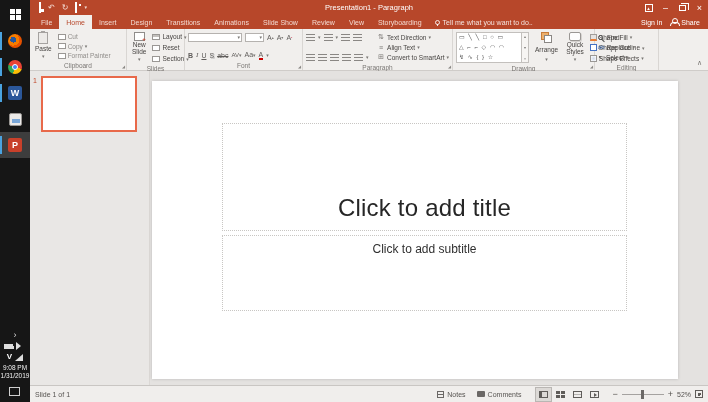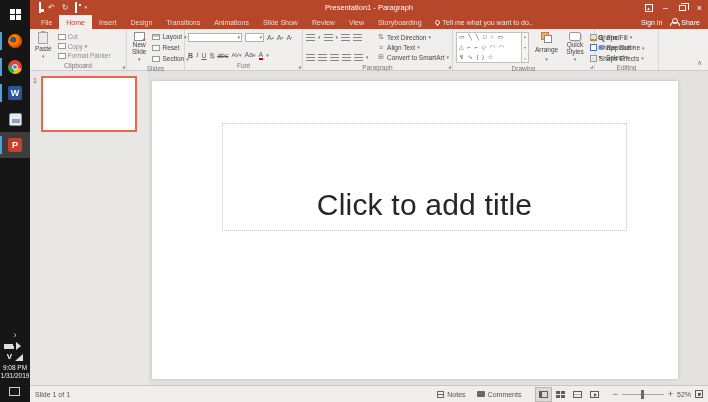--- a/index.html
+++ b/index.html
@@ -112,21 +112,21 @@
 
   
   .workspace{flex:1;display:flex;min-height:0;}
   .thumbs{width:120px;background:#e9e7e5;position:relative;border-right:1px solid #dbd8d5;flex:0 0 auto;}
   .thumb-num{position:absolute;left:3px;top:6px;font-size:7px;color:#C0492B;}
   .thumb{position:absolute;left:11px;top:5px;width:96px;height:56px;background:#fff;border:2px solid #E8694A;}
   .editor{flex:1;background:#e4e2e0;position:relative;}
   .canvas{position:absolute;left:2px;top:10px;width:526px;height:298px;background:#fff;box-shadow:0 0 3px rgba(0,0,0,.18);}
   .ph{position:absolute;left:70px;width:405px;border:1px dotted #c8c6c3;display:flex;justify-content:center;}
   .ph.title{top:42px;height:108px;align-items:flex-end;padding-bottom:8px;}
-  .ph.title span{font-size:30px;font-weight:300;color:#262626;letter-spacing:.2px;}
+  .ph.title span{font-size:24px;font-weight:300;color:#262626;letter-spacing:.2px;}
   .ph.sub{top:154px;height:76px;align-items:flex-start;padding-top:6px;}
   .ph.sub span{font-size:12px;color:#303030;}
 
   
   .statusbar{height:17px;background:#f0eeec;border-top:1px solid #c9c6c3;display:flex;align-items:center;font-size:7px;color:#565350;padding:0 5px;gap:5px;flex:0 0 auto;}
   .sb-left{margin-right:auto;}
   .sb-item{display:flex;align-items:center;gap:3px;padding:0 3px;}
   .ic-notes{width:7px;height:7px;border:1px solid #6b6866;background:repeating-linear-gradient(to bottom,transparent 0 2px,#6b6866 2px 3px);}
   .ic-comment{width:8px;height:6px;background:#6b6866;border-radius:1px;position:relative;}
   .ic-comment::after{content:"";position:absolute;left:1px;bottom:-2px;border:2px solid transparent;border-top-color:#6b6866;border-left-width:0;}
@@ -443,20 +443,23 @@
     <div class="workspace">
       <div class="thumbs">
         <span class="thumb-num">1</span>
         <div class="thumb"></div>
       </div>
       <div class="editor">
         <div class="canvas">
           <div class="ph title">
             <span>Click to add title</span>
           </div>
+          <div class="ph sub">
+            <span>Click to add subtitle</span>
+          </div>
         </div>
       </div>
     </div>
 
     <div class="statusbar">
       <span class="sb-left">Slide 1 of 1</span>
       <span class="sb-item">
           <span class="ic-notes"></span>
           <span>Notes</span>
         </span>

